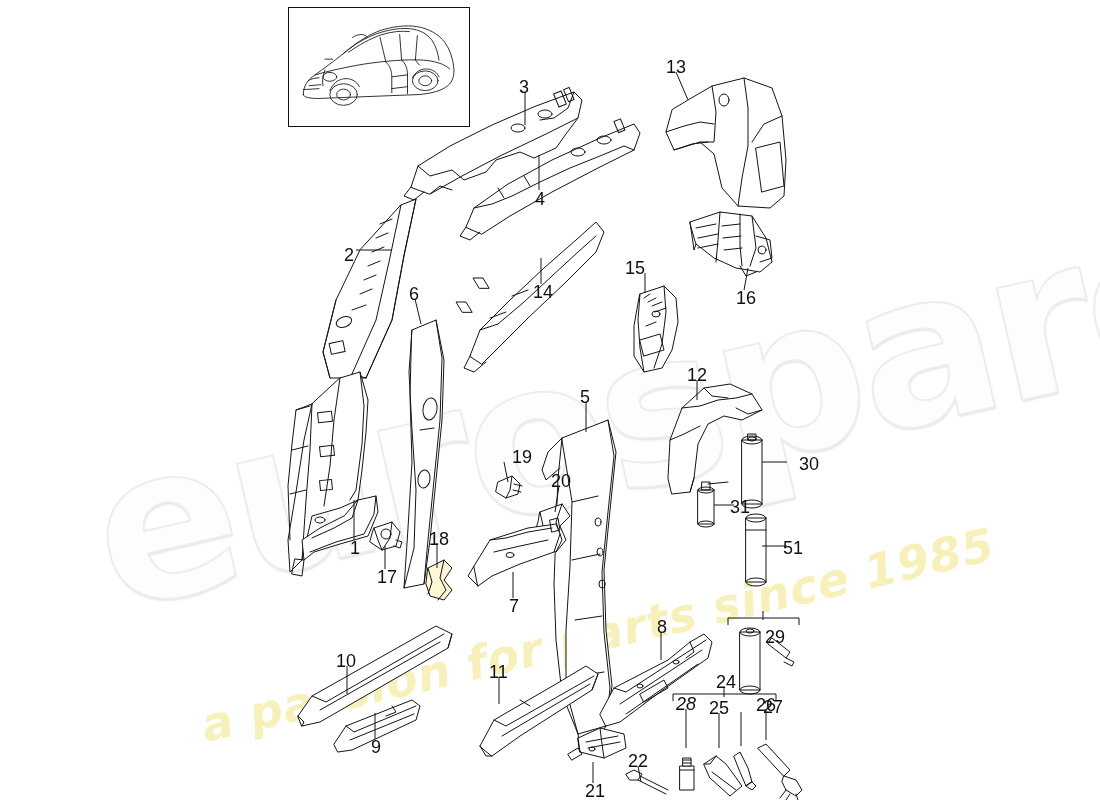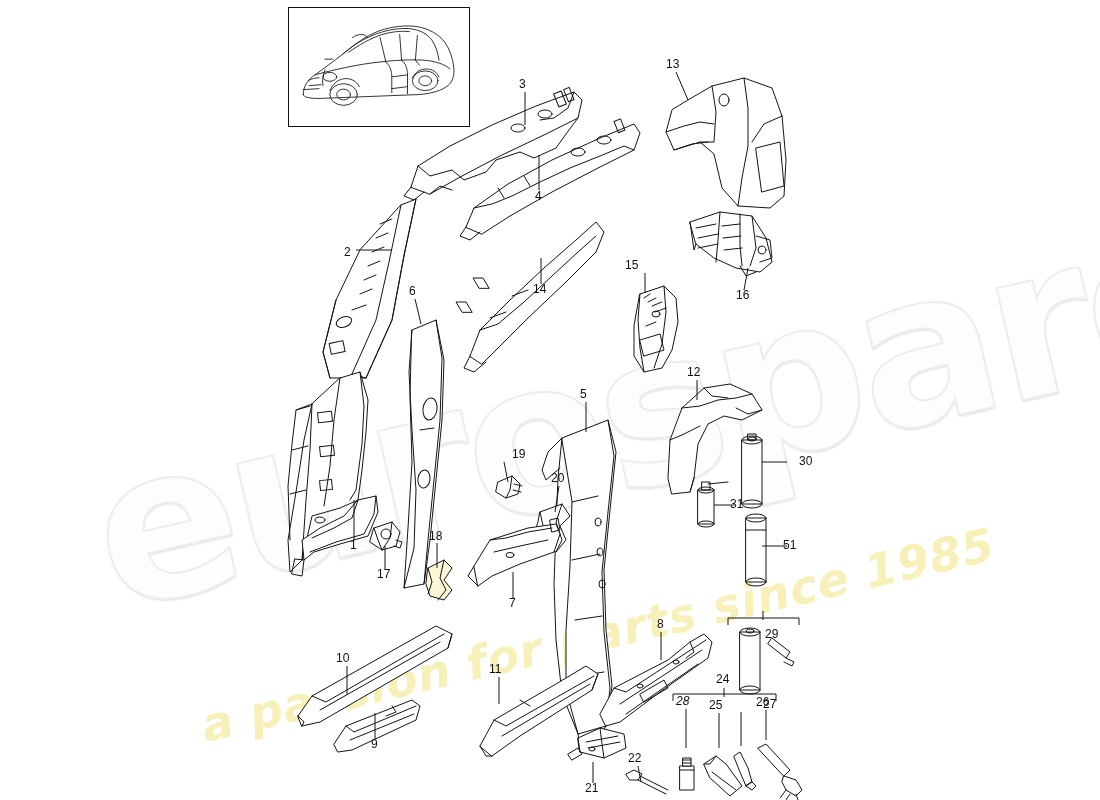--- a/index.html
+++ b/index.html
@@ -21,21 +21,21 @@
           font-size:46px;font-style:italic;font-weight:bold;
           font-family:"DejaVu Sans",sans-serif;
           color:#f7f0b8;white-space:nowrap;letter-spacing:1px;}
 
   
   #thumb{position:absolute;left:288px;top:7px;width:182px;height:120px;
          border:1px solid #111;background:#fff;box-sizing:border-box;}
   #thumb svg{display:block;width:100%;height:100%;}
 
   
-  .lbl{position:absolute;font-size:12px;color:#101010;
+  .lbl{position:absolute;font-size:18px;color:#101010;
        font-family:"Liberation Sans",sans-serif;line-height:1;
        white-space:nowrap;}
   .art{position:absolute;top:0;left:0;width:1100px;height:800px;
        pointer-events:none;}
   .art svg{display:block;}
 </style>
 </head>
 <body>
 
 <div id="stage">

